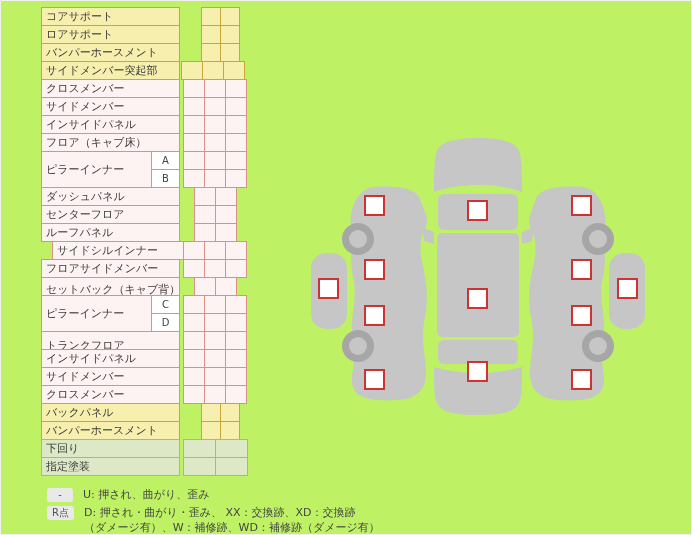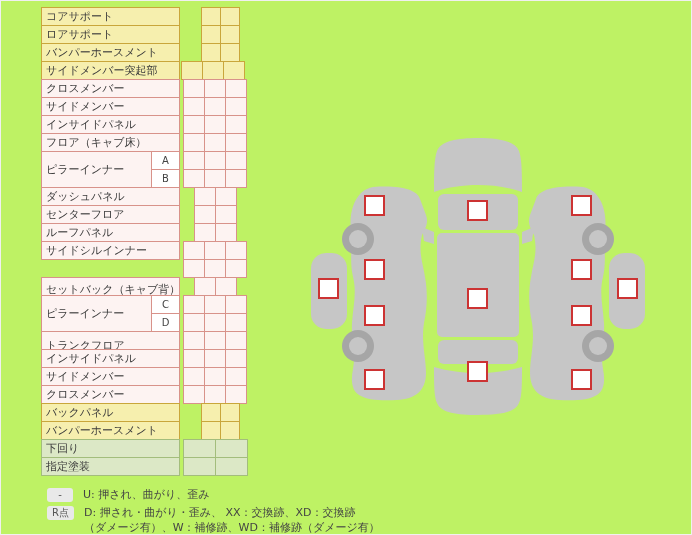--- a/index.html
+++ b/index.html
@@ -85,24 +85,25 @@
       <div class="dmg-cell sec-pink" style="top: 162px; left: 184px; width: 22px; height: 19px;"></div>
       <div class="row-label sec-pink" style="top: 180px; left: 0px; width: 139px; height: 19px;">ダッシュパネル</div>
       <div class="dmg-cell sec-pink" style="top: 180px; left: 153px; width: 22px; height: 19px;"></div>
       <div class="dmg-cell sec-pink" style="top: 180px; left: 174px; width: 22px; height: 19px;"></div>
       <div class="row-label sec-pink" style="top: 198px; left: 0px; width: 139px; height: 19px;">センターフロア</div>
       <div class="dmg-cell sec-pink" style="top: 198px; left: 153px; width: 22px; height: 19px;"></div>
       <div class="dmg-cell sec-pink" style="top: 198px; left: 174px; width: 22px; height: 19px;"></div>
       <div class="row-label sec-pink" style="top: 216px; left: 0px; width: 139px; height: 19px;">ルーフパネル</div>
       <div class="dmg-cell sec-pink" style="top: 216px; left: 153px; width: 22px; height: 19px;"></div>
       <div class="dmg-cell sec-pink" style="top: 216px; left: 174px; width: 22px; height: 19px;"></div>
-      <div class="row-label sec-pink" style="top: 234px; left: 0px; width: 139px; height: 19px;">サイドシルインナー</div>
+      <div class="row-label sec-pink" style="top: 234px; left: 11px; width: 139px; height: 19px;">サイドシルインナー</div>
       <div class="dmg-cell sec-pink" style="top: 234px; left: 142px; width: 22px; height: 19px;"></div>
       <div class="dmg-cell sec-pink" style="top: 234px; left: 163px; width: 22px; height: 19px;"></div>
       <div class="dmg-cell sec-pink" style="top: 234px; left: 184px; width: 22px; height: 19px;"></div>
+      <div class="row-label sec-pink" style="top: 252px; left: 0px; width: 139px; height: 19px;">フロアサイドメンバー</div>
       <div class="dmg-cell sec-pink" style="top: 252px; left: 142px; width: 22px; height: 19px;"></div>
       <div class="dmg-cell sec-pink" style="top: 252px; left: 163px; width: 22px; height: 19px;"></div>
       <div class="dmg-cell sec-pink" style="top: 252px; left: 184px; width: 22px; height: 19px;"></div>
       <div class="row-label sec-pink" style="top: 270px; left: 0px; width: 139px; height: 25px;">セットバック（キャブ背）</div>
       <div class="dmg-cell sec-pink" style="top: 270px; left: 153px; width: 22px; height: 19px;"></div>
       <div class="dmg-cell sec-pink" style="top: 270px; left: 174px; width: 22px; height: 19px;"></div>
       <div class="row-label sec-pink" style="top: 288px; left: 0px; width: 111px; height: 37px;">ピラーインナー</div>
       <div class="sub-cell" style="top: 288px; left: 110px; width: 29px; height: 19px;">C</div>
       <div class="dmg-cell sec-pink" style="top: 288px; left: 142px; width: 22px; height: 19px;"></div>
       <div class="dmg-cell sec-pink" style="top: 288px; left: 163px; width: 22px; height: 19px;"></div>

